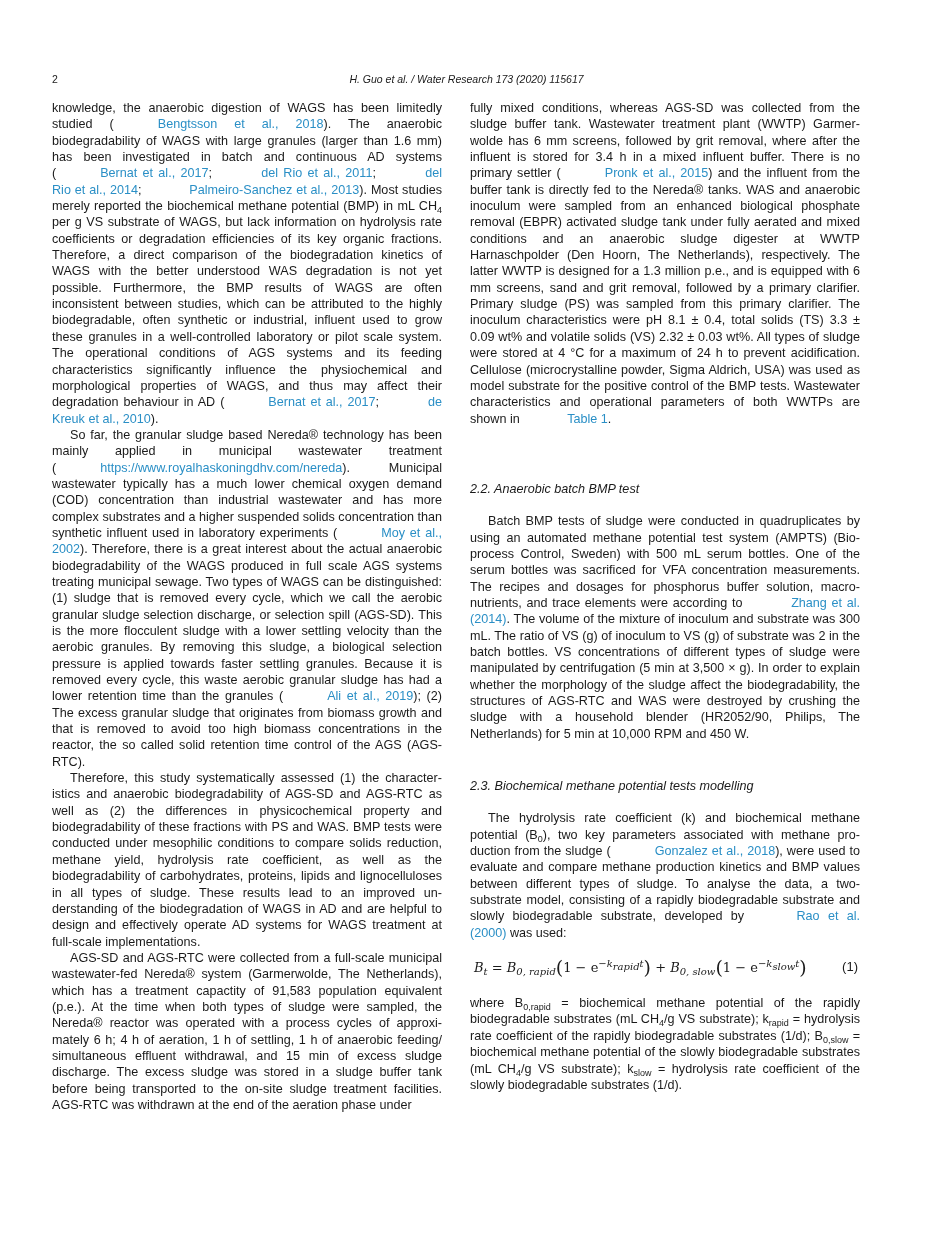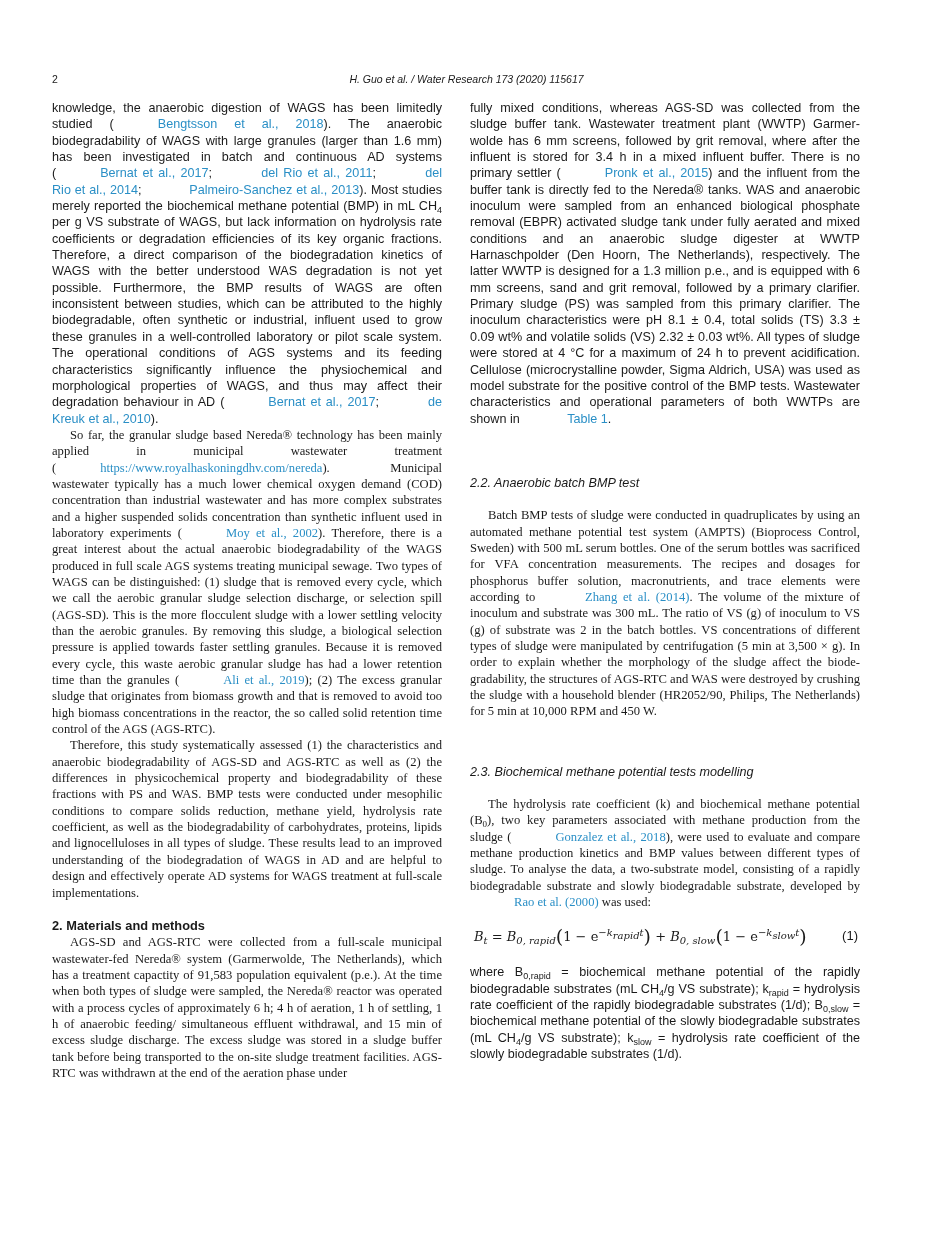--- a/index.html
+++ b/index.html
@@ -7,21 +7,21 @@
          font-family: "Liberation Sans", "DejaVu Sans", sans-serif; color: #1a1a1a; }
   .running-head { position: absolute; top: 73px; left: 52px; right: 44px; height: 14px;
          font-size: 10.5px; font-style: italic; }
   .page-num { position: absolute; left: 0; top: 0; font-style: normal; }
   .journal-ref { position: absolute; left: 0; right: 0; text-align: center; }
   .col { position: absolute; top: 100px; width: 390px; font-size: 12.6px; line-height: 16.35px;
          text-align: justify; hyphens: manual; }
   .col-left { left: 52px; }
   .col-right { left: 470px; }
   p { margin: 0; }
-  p.indent { text-indent: 18px; font-family: Liberation Serif, serif; }
+  p.indent { text-indent: 18px; }
   a.ref { color: #2a8fc6; text-decoration: none; margin-left: 44px; }
   .h-section { font-weight: bold; font-size: 12.8px; margin: 17px 0 0 0; }
   .h-sub { font-style: italic; font-size: 12.6px; margin: 16px 0 16px 0; }
   sub { font-size: 9px; line-height: 0; vertical-align: -3px; }
   sup { font-size: 9px; line-height: 0; }
   .equation { position: relative; height: 40px; margin: 8px 0 6px 0;
          font-family: "DejaVu Serif", serif; font-style: italic; font-size: 13px; }
   .eq-body { position: absolute; left: 4px; top: 10px; white-space: nowrap; }
   .eq-num { position: absolute; right: 2px; top: 10px; font-style: normal;
          font-family: "Liberation Sans", sans-serif; }
@@ -40,35 +40,34 @@
 </div>
 
 <div class="col col-left">
   <p>
     <span>knowledge, the anaerobic digestion of WAGS has been limitedly studied (</span><a class="ref">Bengtsson et al., 2018</a><span>). The anaerobic biodegradability of WAGS with large granules (larger than 1.6 mm) has been investi­gated in batch and continuous AD systems (</span><a class="ref">Bernat et al., 2017</a><span>; </span><a class="ref">del Rio et al., 2011</a><span>; </span><a class="ref">del Rio et al., 2014</a><span>; </span><a class="ref">Palmeiro-Sanchez et al., 2013</a><span>). Most studies merely reported the biochemical methane potential (BMP) in mL CH</span><sub>4</sub><span> per g VS substrate of WAGS, but lack information on hydrolysis rate coefficients or degradation efficiencies of its key organic fractions. Therefore, a direct comparison of the biodegra­dation kinetics of WAGS with the better understood WAS degra­dation is not yet possible. Furthermore, the BMP results of WAGS are often inconsistent between studies, which can be attributed to the highly biodegradable, often synthetic or industrial, influent used to grow these granules in a well-controlled laboratory or pilot scale system. The operational conditions of AGS systems and its feeding characteristics significantly influence the physiochemical and morphological properties of WAGS, and thus may affect their degradation behaviour in AD (</span><a class="ref">Bernat et al., 2017</a><span>; </span><a class="ref">de Kreuk et al., 2010</a><span>).</span>
   </p>
   <p class="indent">
     <span>So far, the granular sludge based Nereda® technology has been mainly applied in municipal wastewater treatment (</span><a class="ref">https://www.royalhaskoningdhv.com/nereda</a><span>). Municipal wastewater typically has a much lower chemical oxygen demand (COD) concentration than industrial wastewater and has more complex substrates and a higher suspended solids concentration than synthetic influent used in laboratory experiments (</span><a class="ref">Moy et al., 2002</a><span>). Therefore, there is a great interest about the actual anaerobic biodegradability of the WAGS produced in full scale AGS systems treating municipal sewage. Two types of WAGS can be distinguished: (1) sludge that is removed every cycle, which we call the aerobic granular sludge selection discharge, or selection spill (AGS-SD). This is the more flocculent sludge with a lower settling velocity than the aerobic granules. By removing this sludge, a biological selection pressure is applied towards faster settling granules. Because it is removed every cycle, this waste aerobic granular sludge has had a lower retention time than the granules (</span><a class="ref">Ali et al., 2019</a><span>); (2) The excess granular sludge that originates from biomass growth and that is removed to avoid too high biomass concentrations in the reactor, the so called solid retention time control of the AGS (AGS-RTC).</span>
   </p>
   <p class="indent">Therefore, this study systematically assessed (1) the character­istics and anaerobic biodegradability of AGS-SD and AGS-RTC as well as (2) the differences in physicochemical property and biodegradability of these fractions with PS and WAS. BMP tests were conducted under mesophilic conditions to compare solids reduction, methane yield, hydrolysis rate coefficient, as well as the biodegradability of carbohydrates, proteins, lipids and lignocellu­loses in all types of sludge. These results lead to an improved un­derstanding of the biodegradation of WAGS in AD and are helpful to design and effectively operate AD systems for WAGS treatment at full-scale implementations.</p>
-  <div class="h-section">2.  Materials and methods</div>
   <p class="indent">AGS-SD and AGS-RTC were collected from a full-scale municipal wastewater-fed Nereda® system (Garmerwolde, The Netherlands), which has a treatment capactity of 91,583 population equivalent (p.e.). At the time when both types of sludge were sampled, the Nereda® reactor was operated with a process cycles of approxi­mately 6 h; 4 h of aeration, 1 h of settling, 1 h of anaerobic feeding/ simultaneous effluent withdrawal, and 15 min of excess sludge discharge. The excess sludge was stored in a sludge buffer tank before being transported to the on-site sludge treatment facilities. AGS-RTC was withdrawn at the end of the aeration phase under</p>
 </div>
 
 <div class="col col-right">
   <p>
     <span>fully mixed conditions, whereas AGS-SD was collected from the sludge buffer tank. Wastewater treatment plant (WWTP) Garmer­wolde has 6 mm screens, followed by grit removal, where after the influent is stored for 3.4 h in a mixed influent buffer. There is no primary settler (</span><a class="ref">Pronk et al., 2015</a><span>) and the influent from the buffer tank is directly fed to the Nereda® tanks. WAS and anaerobic inoculum were sampled from an enhanced biological phosphate removal (EBPR) activated sludge tank under fully aerated and mixed conditions and an anaerobic sludge digester at WWTP Harnaschpolder (Den Hoorn, The Netherlands), respectively. The latter WWTP is designed for a 1.3 million p.e., and is equipped with 6 mm screens, sand and grit removal, followed by a primary clari­fier. Primary sludge (PS) was sampled from this primary clarifier. The inoculum characteristics were pH 8.1 ± 0.4, total solids (TS) 3.3 ± 0.09 wt% and volatile solids (VS) 2.32 ± 0.03 wt%. All types of sludge were stored at 4 °C for a maximum of 24 h to prevent acidification. Cellulose (microcrystalline powder, Sigma Aldrich, USA) was used as model substrate for the positive control of the BMP tests. Wastewater characteristics and operational parameters of both WWTPs are shown in </span><a class="ref">Table 1</a><span>.</span>
   </p>
   <div class="spacer-22"></div>
-  <div class="h-sub" style="margin-top:12px">2.2.  Anaerobic batch BMP test</div>
+  <div class="h-sub" style="margin-top:18px">2.2.  Anaerobic batch BMP test</div>
   <p class="indent">
     <span>Batch BMP tests of sludge were conducted in quadruplicates by using an automated methane potential test system (AMPTS) (Bio­process Control, Sweden) with 500 mL serum bottles. One of the serum bottles was sacrificed for VFA concentration measurements. The recipes and dosages for phosphorus buffer solution, macro­nutrients, and trace elements were according to </span><a class="ref">Zhang et al. (2014)</a><span>. The volume of the mixture of inoculum and substrate was 300 mL. The ratio of VS (g) of inoculum to VS (g) of substrate was 2 in the batch bottles. VS concentrations of different types of sludge were manipulated by centrifugation (5 min at 3,500 × g). In order to explain whether the morphology of the sludge affect the biode­gradability, the structures of AGS-RTC and WAS were destroyed by crushing the sludge with a household blender (HR2052/90, Philips, The Netherlands) for 5 min at 10,000 RPM and 450 W.</span>
   </p>
   <div class="spacer-23"></div>
-  <div class="h-sub" style="margin-top:8px">2.3.  Biochemical methane potential tests modelling</div>
+  <div class="h-sub" style="margin-top:0">2.3.  Biochemical methane potential tests modelling</div>
   <p class="indent">
     <span>The hydrolysis rate coefficient (k) and biochemical methane potential (B</span><sub>0</sub><span>), two key parameters associated with methane pro­duction from the sludge (</span><a class="ref">Gonzalez et al., 2018</a><span>), were used to evaluate and compare methane production kinetics and BMP values between different types of sludge. To analyse the data, a two-substrate model, consisting of a rapidly biodegradable sub­strate and slowly biodegradable substrate, developed by </span><a class="ref">Rao et al. (2000)</a><span> was used:</span>
   </p>
 
   <div class="equation">
     <span class="eq-body">
       <span>B</span><sub>t</sub><span class="up"> = </span><span>B</span><sub>0, rapid</sub><span class="paren">(</span><span class="up">1 − e</span><sup><span>−k</span><sub>rapid</sub><span>t</span></sup><span class="paren">)</span><span class="up"> + </span><span>B</span><sub>0, slow</sub><span class="paren">(</span><span class="up">1 − e</span><sup><span>−k</span><sub>slow</sub><span>t</span></sup><span class="paren">)</span>
     </span>
     <span class="eq-num">(1)</span>
   </div>

